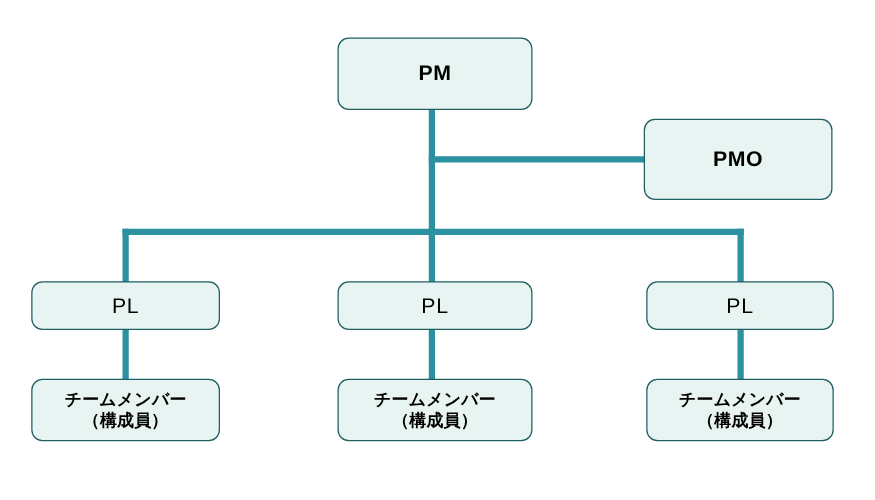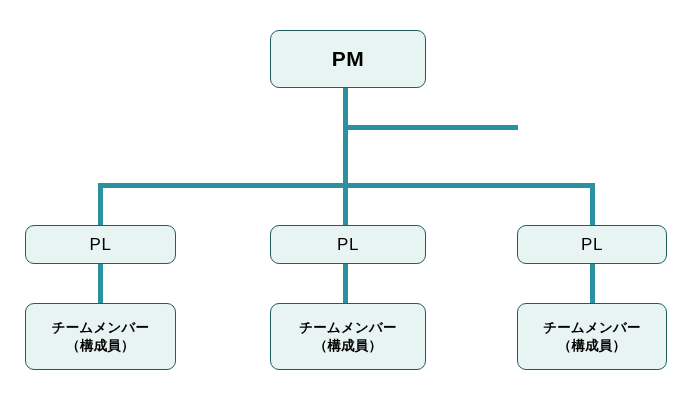--- a/index.html
+++ b/index.html
@@ -34,36 +34,36 @@
   .node-label {
     display: block;
     line-height: 1.28;
     white-space: pre-line;
   }
   
   .node.role-pm   { left: 270px; top: 30px;  width: 156px; height: 58px; }
   .node.role-pmo  { left: 515px; top: 95px;  width: 151px; height: 65px; }
   .node.role-pm .node-label,
   .node.role-pmo .node-label {
-    font-size: 21px;
+    font-size: 17px;
     font-weight: bold;
     letter-spacing: 0.5px;
   }
   
   .node.role-pl { top: 225px; height: 39px; }
   .node.role-pl .node-label {
     font-size: 17px;
     font-weight: normal;
     letter-spacing: 0.5px;
   }
   .node.col-0 { left: 25px;  width: 151px; }
   .node.col-1 { left: 270px; width: 156px; }
   .node.col-2 { left: 517px; width: 150px; }
   
-  .node.role-member { top: 303px; height: 67px; }
+  .node.role-member { top: 303px; height: 50px; }
   .node.role-member .node-label {
     font-size: 13.5px;
     font-weight: bold;
     letter-spacing: 0.2px;
   }
   
   .conn {
     position: absolute;
     background: #2b90a0;
     z-index: 1;
@@ -88,20 +88,23 @@
   <div class="conn vertical" style="left:343px; top:183px; height:44px;"></div>
   <div class="conn vertical" style="left:343px; top:260px; height:45px;"></div>
 
   <div class="conn vertical" style="left:590px; top:183px; height:44px;"></div>
   <div class="conn vertical" style="left:590px; top:260px; height:45px;"></div>
 
   <div class="node role-pm">
     <span class="node-label">PM</span>
   </div>
 
+  <div class="node role-pmo">
+    <span class="node-label">PMO</span>
+  </div>
 
   <div class="node role-pl col-0">
     <span class="node-label">PL</span>
   </div>
 
   <div class="node role-pl col-1">
     <span class="node-label">PL</span>
   </div>
 
   <div class="node role-pl col-2">

